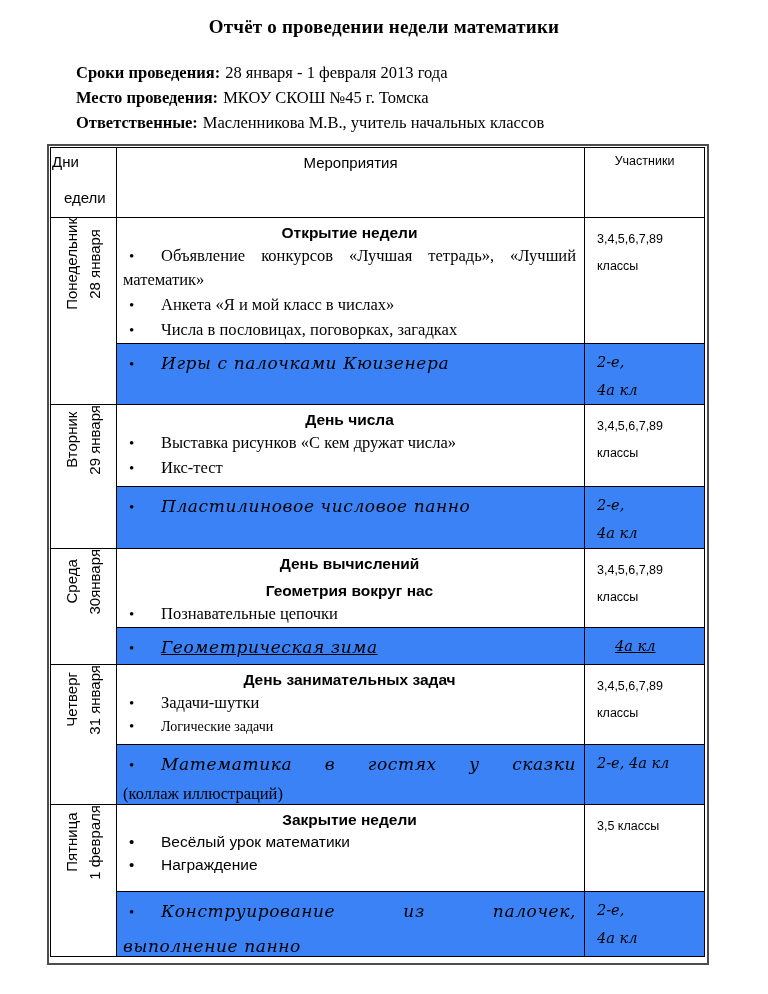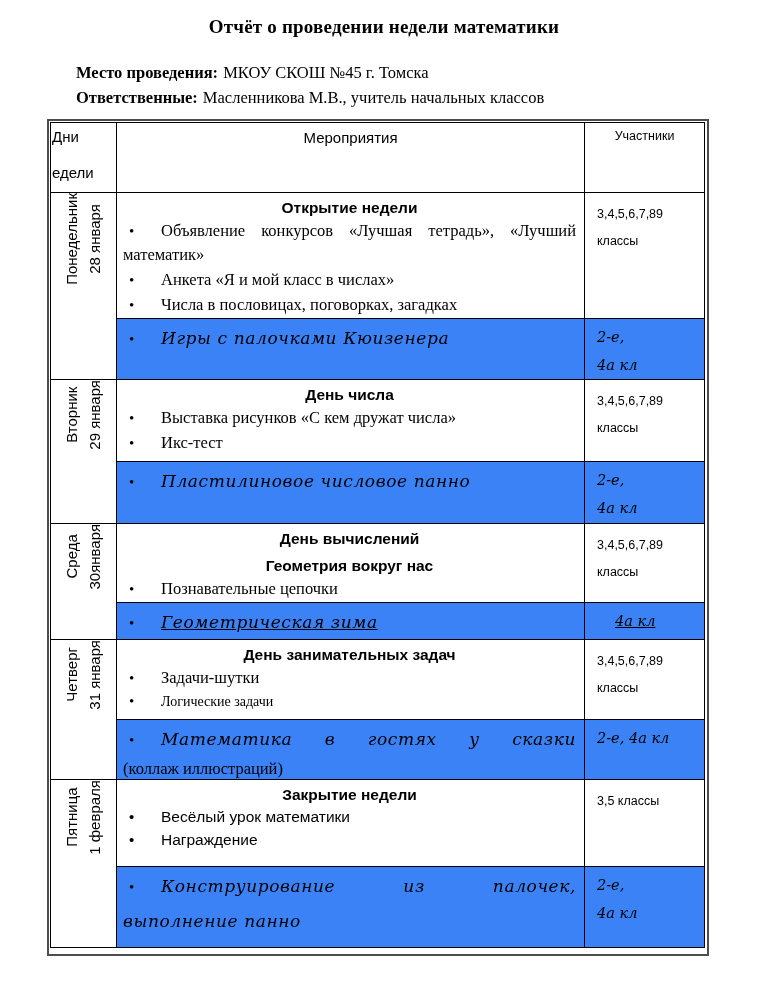--- a/index.html
+++ b/index.html
@@ -51,21 +51,21 @@
   col.c-ev  { width: 468px; }
   col.c-pa  { width: 120px; }
 
   
   tr.hdr { height: 70px; }
   .hdr-days {
     font-family: "Liberation Sans", sans-serif;
     font-size: 15px;
     padding: 5px 0 0 1px !important;
   }
-  .hdr-days .l2 { margin-top: 19px; }
+  .hdr-days .l2 { margin-top: 19px; margin-left: 12px; }
   .hdr-ev {
     font-family: "Liberation Sans", sans-serif;
     font-size: 15px;
     text-align: center;
     padding-top: 6px !important;
   }
   .hdr-pa {
     font-family: "Liberation Sans", sans-serif;
     font-size: 12.5px;
     text-align: center;
@@ -145,30 +145,33 @@
 
   
   .shaded { background: #3b82f6; }
   tr.shrow td.content { padding-top: 6px !important; }
 
   
   tr.r1w { height: 112px; } tr.r1s { height: 48px; }
   tr.r2w { height: 82px;  } tr.r2s { height: 42px; }
   tr.r3w { height: 78px;  } tr.r3s { height: 37px; text-decoration: underline; }
   tr.r4w { height: 80px;  } tr.r4s { height: 58px; border-radius: 26px; }
-  tr.r5w { height: 87px;  } tr.r5s { height: 81px; }
+  tr.r5w { height: 87px;  } tr.r5s { height: 65px; }
 </style>
 </head>
 <body>
 
 <div class="page">
 
   <div class="doc-title">Отчёт о проведении недели математики</div>
 
   <div class="meta-block">
+    <div class="meta-line">
+      <span class="lbl">Сроки проведения:</span><span class="val">28 января - 1 февраля 2013 года</span>
+    </div>
     <div class="meta-line">
       <span class="lbl">Место проведения:</span><span class="val">МКОУ СКОШ №45 г. Томска</span>
     </div>
     <div class="meta-line">
       <span class="lbl">Ответственные:</span><span class="val">Масленникова М.В., учитель начальных классов</span>
     </div>
   </div>
 
   <div class="table-frame">
     <table class="plan">

